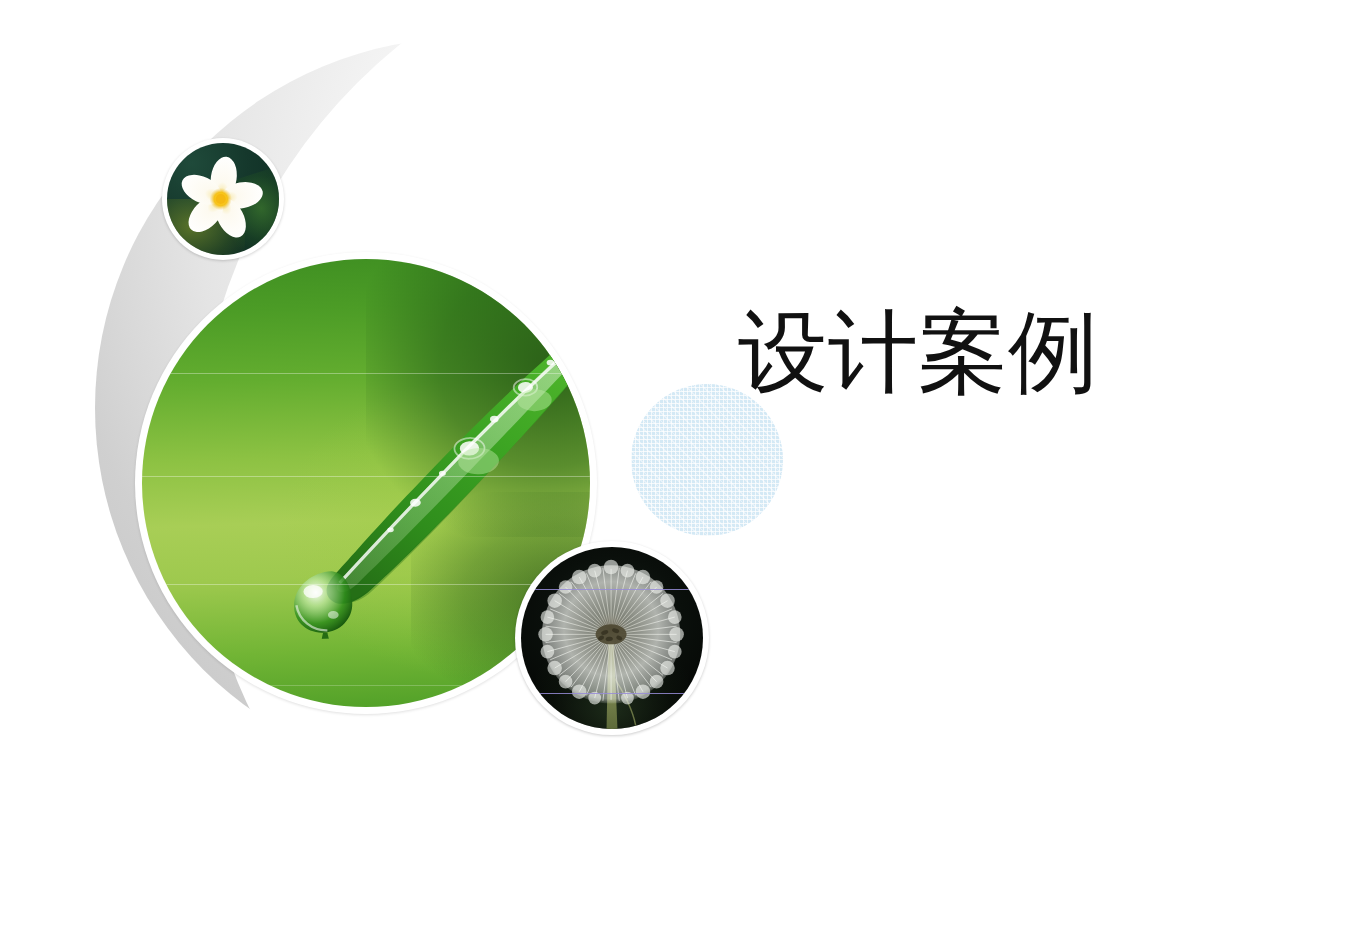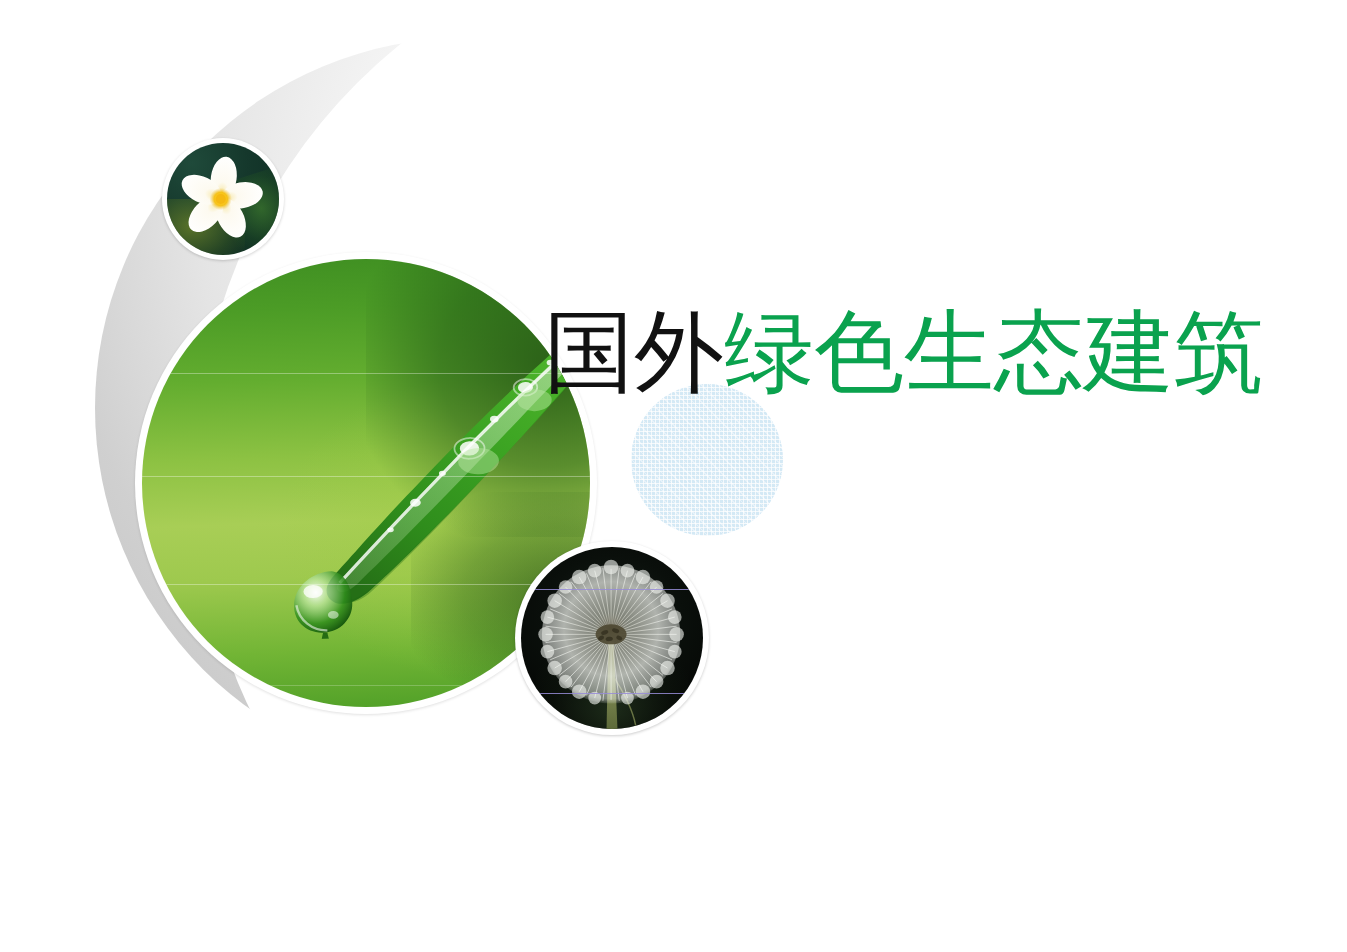--- a/index.html
+++ b/index.html
@@ -433,16 +433,16 @@
           <ellipse cx="108" cy="100" rx="3.4" ry="2.2" transform="rotate(26 108 100)"></ellipse>
           <ellipse cx="88" cy="100" rx="3.4" ry="2.2" transform="rotate(-30 88 100)"></ellipse>
         </g>
       </svg>
       <div class="dand-line dl1"></div>
       <div class="dand-line dl2"></div>
     </div>
   </div>
 
   <div class="title-block">
-    <div class="title-line t-line1"><span>国外</span><span class="t-green">绿色生态建筑</span></div>
+    <div class="title-line t-line2">设计案例</div>
   </div>
 
 </div>
 
 </body></html>

